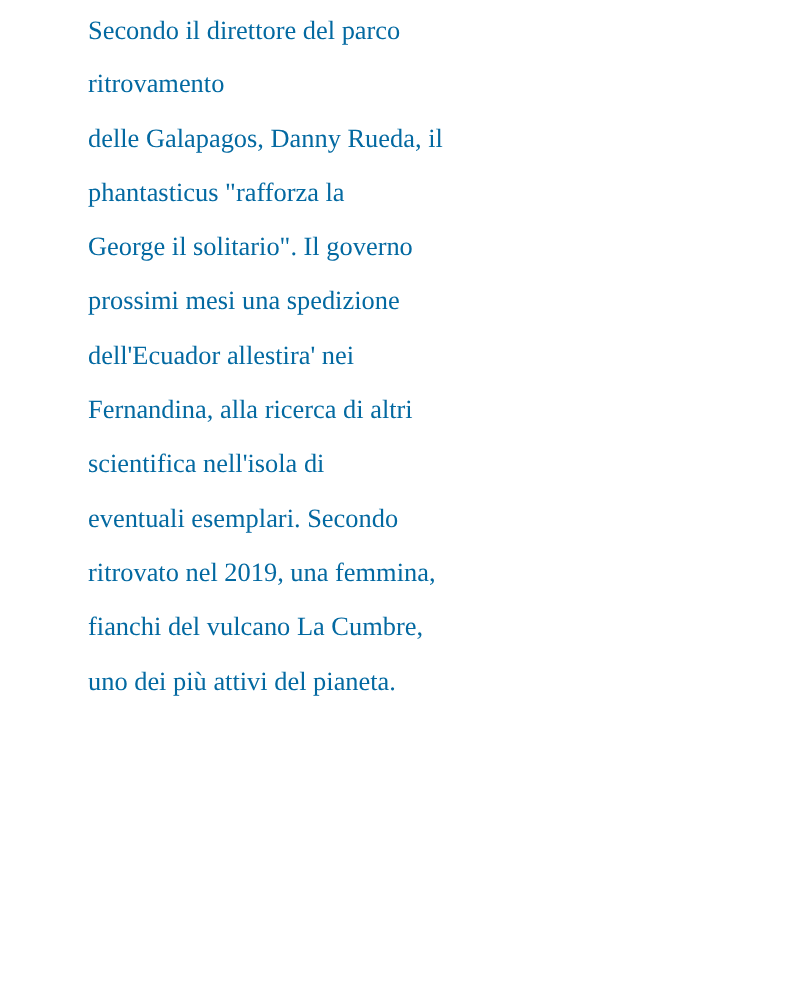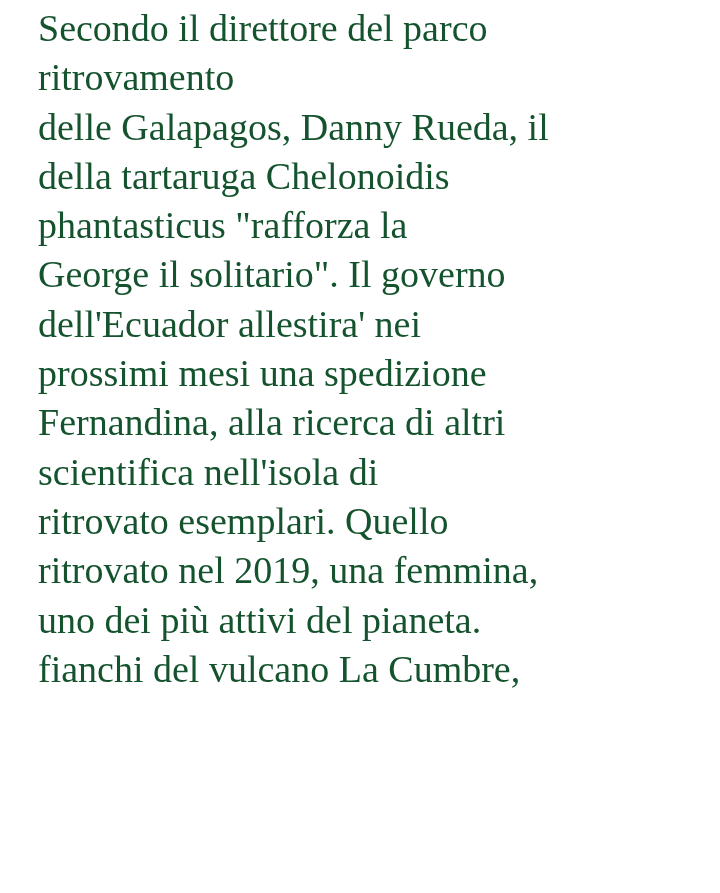--- a/index.html
+++ b/index.html
@@ -9,41 +9,41 @@
   body {
     width: 720px;
     height: 893px;
     background: #ffffff;
     overflow: hidden;
   }
   .article-text {
     box-sizing: border-box;
     padding: 4px 0 0 38px;
     font-family: "Liberation Serif", "DejaVu Serif", serif;
-    font-size: 38px;
+    font-size: 24px;
     line-height: 49.3px;
-    color: #14532d;
+    color: #0369a1;
     letter-spacing: 0px;
+    margin-left: 42px;
   }
   .text-line {
     white-space: nowrap;
     height: 49.3px;
   }
 </style>
 </head>
 <body>
 
 <div class="article-text">
   <div class="text-line">Secondo il direttore del parco</div>
   <div class="text-line">ritrovamento</div>
   <div class="text-line">delle Galapagos, Danny Rueda, il</div>
-  <div class="text-line">della tartaruga Chelonoidis</div>
   <div class="text-line">phantasticus "rafforza la</div>
   <div class="text-line">George il solitario". Il governo</div>
+  <div class="text-line">prossimi mesi una spedizione</div>
   <div class="text-line">dell'Ecuador allestira' nei</div>
-  <div class="text-line">prossimi mesi una spedizione</div>
   <div class="text-line">Fernandina, alla ricerca di altri</div>
   <div class="text-line">scientifica nell'isola di</div>
-  <div class="text-line">ritrovato esemplari. Quello</div>
+  <div class="text-line">eventuali esemplari. Secondo</div>
   <div class="text-line">ritrovato nel 2019, una femmina,</div>
+  <div class="text-line">fianchi del vulcano La Cumbre,</div>
   <div class="text-line">uno dei più attivi del pianeta.</div>
-  <div class="text-line">fianchi del vulcano La Cumbre,</div>
 </div>
 
 </body></html>

